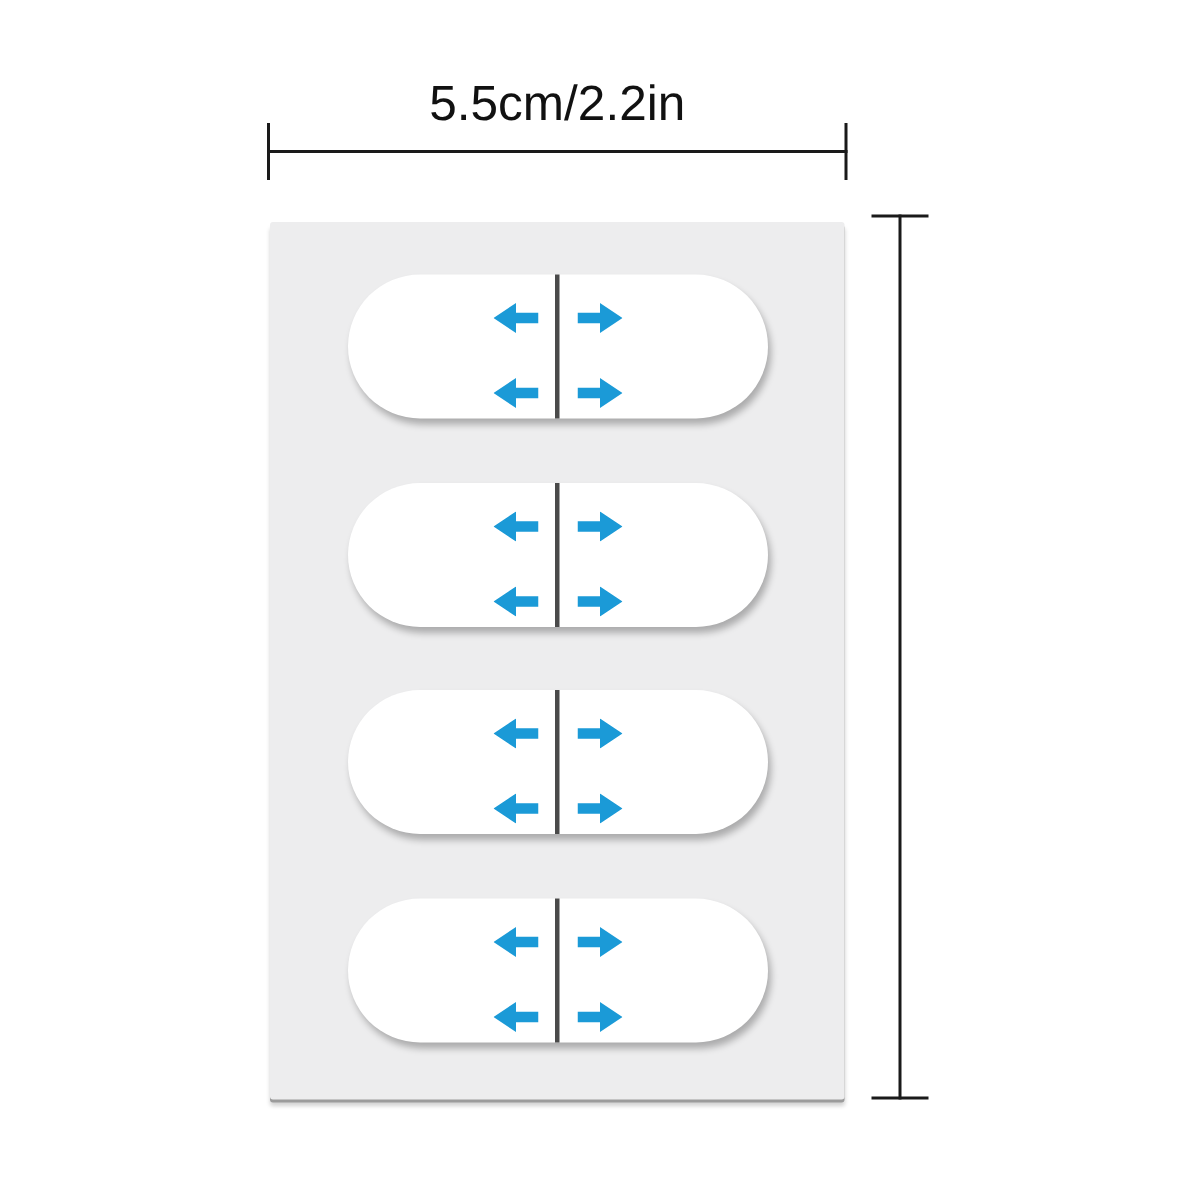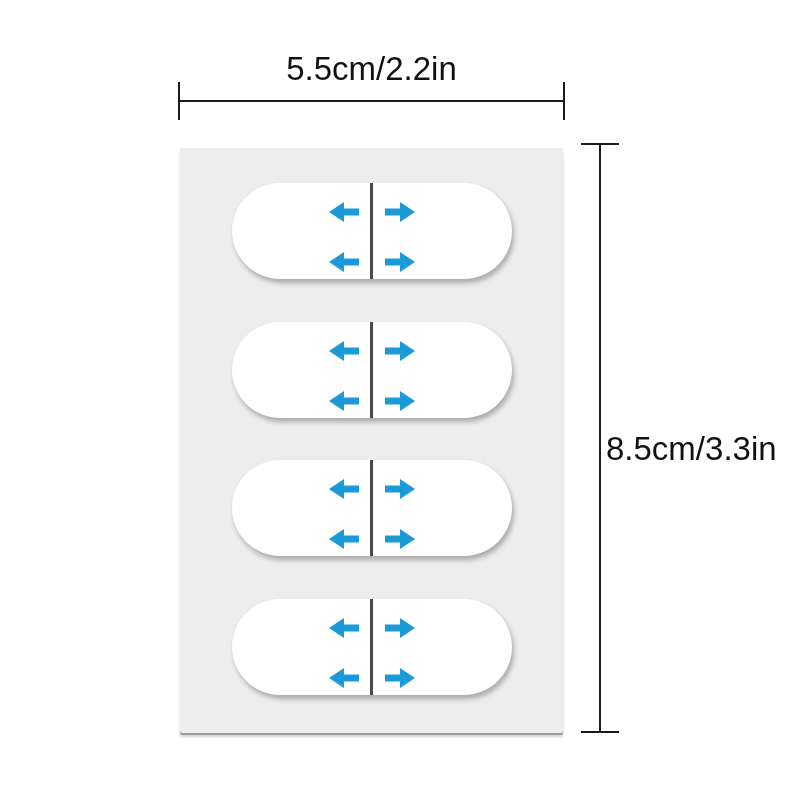--- a/index.html
+++ b/index.html
@@ -134,21 +134,20 @@
   <div class="dim-h-label">5.5cm/2.2in</div>
   <div class="dim-h-line">
     <span class="tick tick-left"></span>
     <span class="tick tick-right"></span>
   </div>
 
   <div class="dim-v-line">
     <span class="tick tick-top"></span>
     <span class="tick tick-bottom"></span>
   </div>
-  <div class="dim-v-label">8.5cm/3.3in</div>
 
   <div class="sheet">
       <div class="pill">
         <div class="divider"></div>
         <svg class="arrow pos-0" viewBox="0 0 30 20">
           <polygon points="30,6.5 15,6.5 15,0 0,10 15,20 15,13.5 30,13.5" fill="var(--arrow)"></polygon>
         </svg>
         <svg class="arrow pos-1" viewBox="0 0 30 20">
           <polygon points="0,6.5 15,6.5 15,0 30,10 15,20 15,13.5 0,13.5" fill="var(--arrow)"></polygon>
         </svg>

